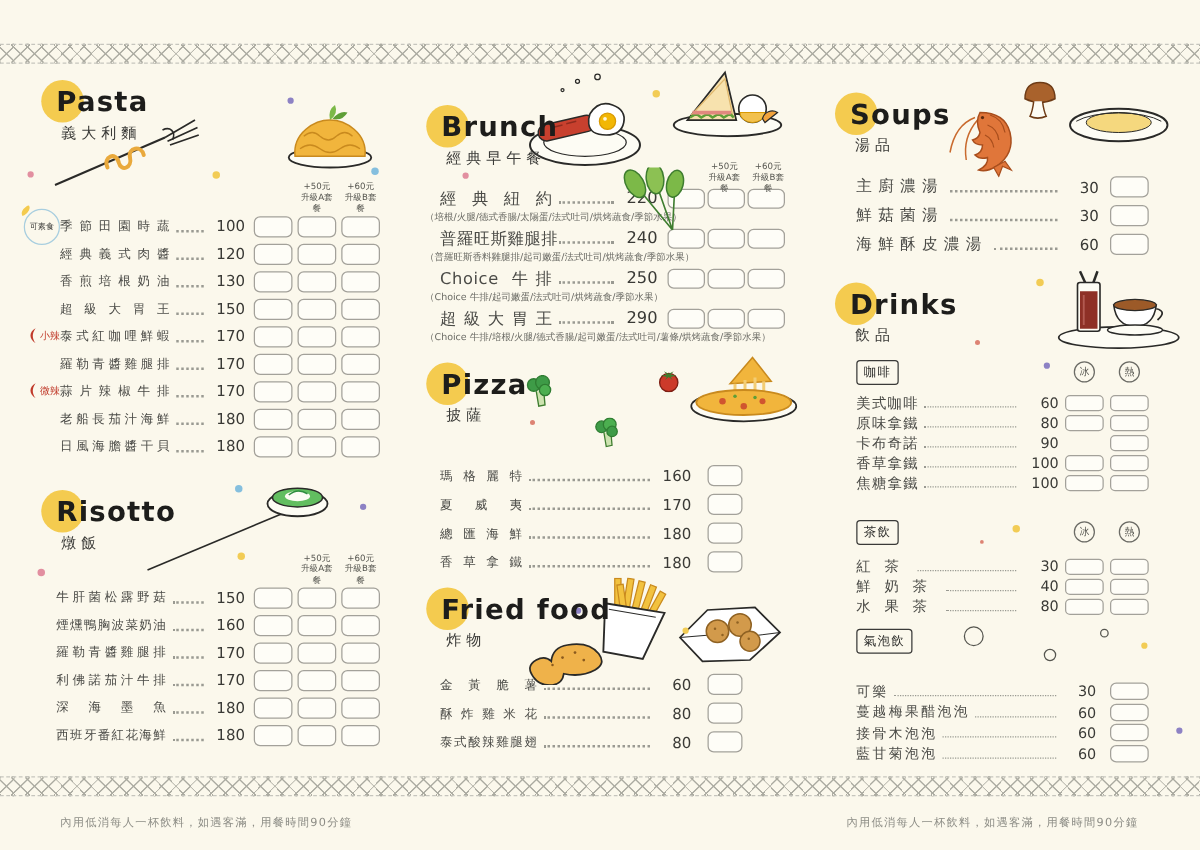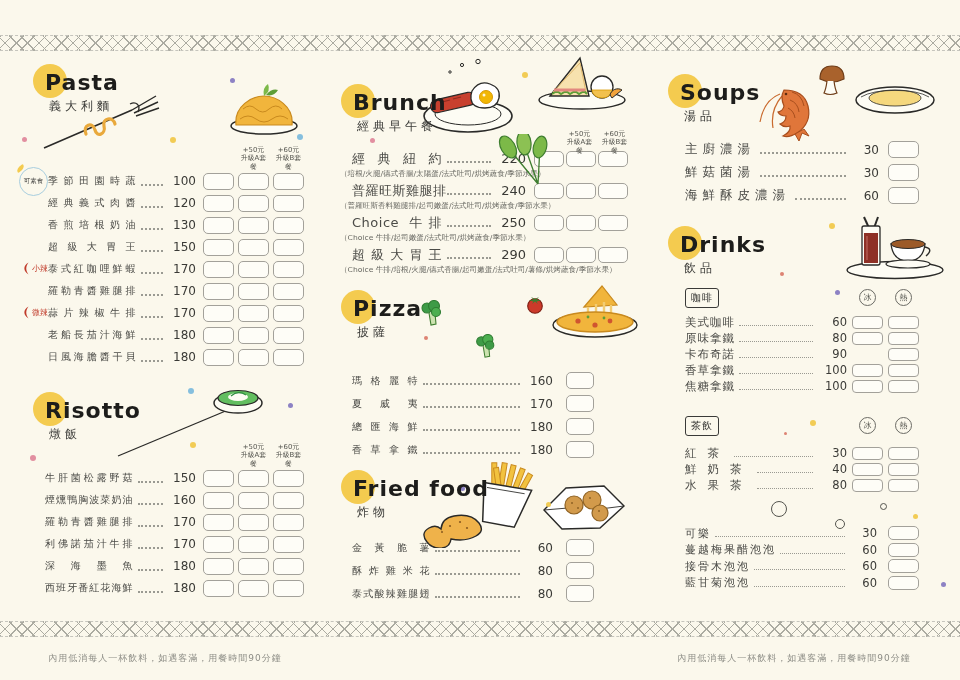--- a/index.html
+++ b/index.html
@@ -525,20 +525,23 @@
           <span class="leader"></span>
           <span class="price">80</span>
           <span class="tslots">
             <span class="box sm"></span>
             <span class="box sm"></span>
           </span>
         </div>
       </div>
   </div>
   <div class="abs" style="left:668px;top:503px;width:252px">
+    <div class="grp-head">
+      <span class="grp-label">氣泡飲</span>
+    </div>
     <div id="sparkling-items" style="margin-top:22px">
         <div class="srow">
           <span class="name">可樂</span>
           <span class="leader"></span>
           <span class="price">30</span>
           <span class="box"></span>
         </div>
         <div class="srow">
           <span class="name">蔓越梅果醋泡泡</span>
           <span class="leader"></span>

